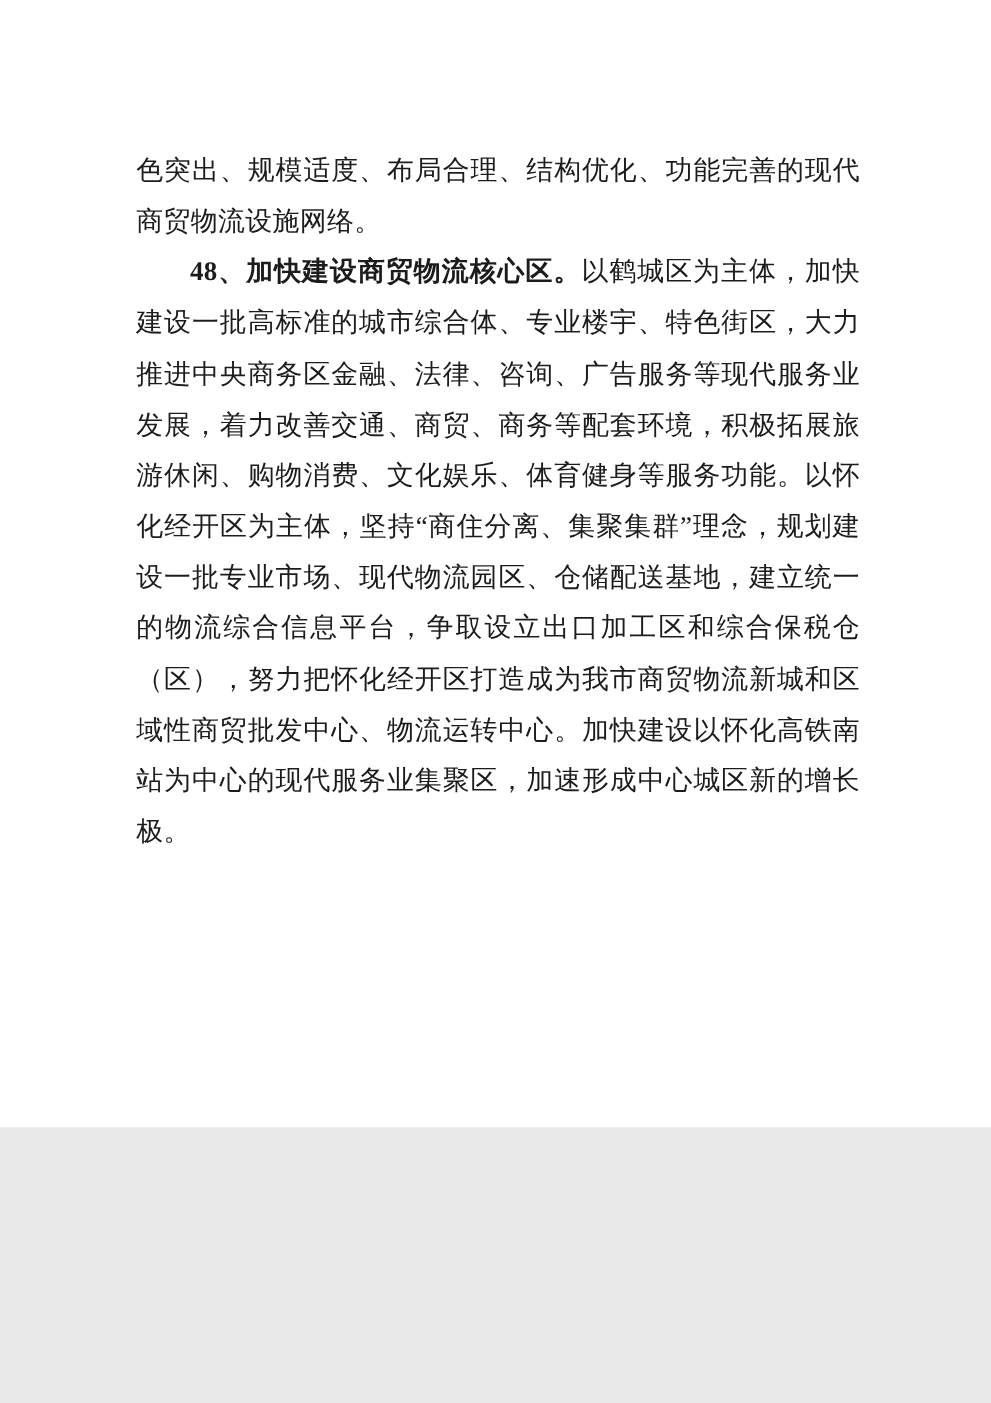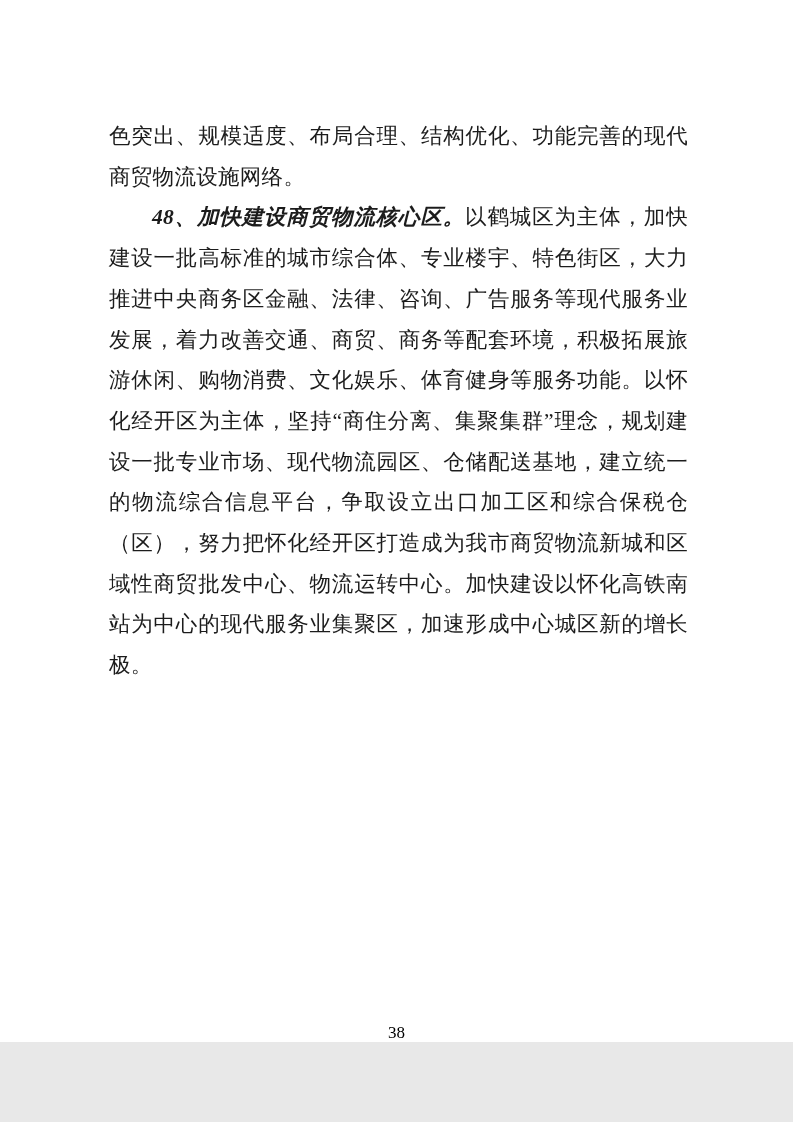--- a/index.html
+++ b/index.html
@@ -3,21 +3,21 @@
 <meta charset="utf-8">
 <style>
   html, body {
     margin: 0;
     padding: 0;
     background: #e8e8e8;
   }
   .page {
     position: relative;
     width: 793px;
-    height: 1042px;
+    height: 902px;
     margin: 0 auto;
     background: #ffffff;
     overflow: hidden;
     font-family: "Liberation Serif", "DejaVu Serif", serif;
     color: #1c1c1c;
   }
   .text-block {
     position: absolute;
     top: 116px;
     left: 109px;
@@ -30,21 +30,20 @@
   }
   .text-block p {
     margin: 0;
     padding: 0;
   }
   .text-block p.indented {
     text-indent: 2em;
   }
   .para-lead {
     font-weight: bold;
-    font-style: italic;
   }
   .page-number {
     position: absolute;
     top: 1022px;
     left: 0;
     width: 100%;
     text-align: center;
     font-size: 17px;
     line-height: 22px;
     color: #000000;

